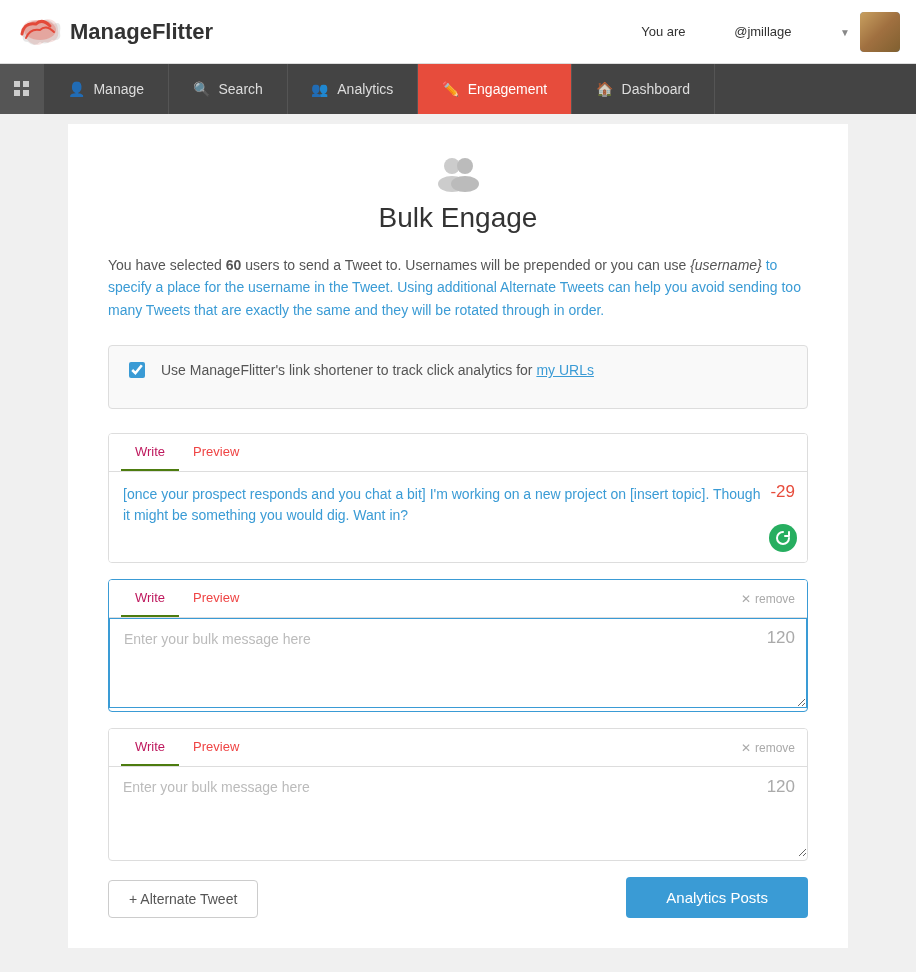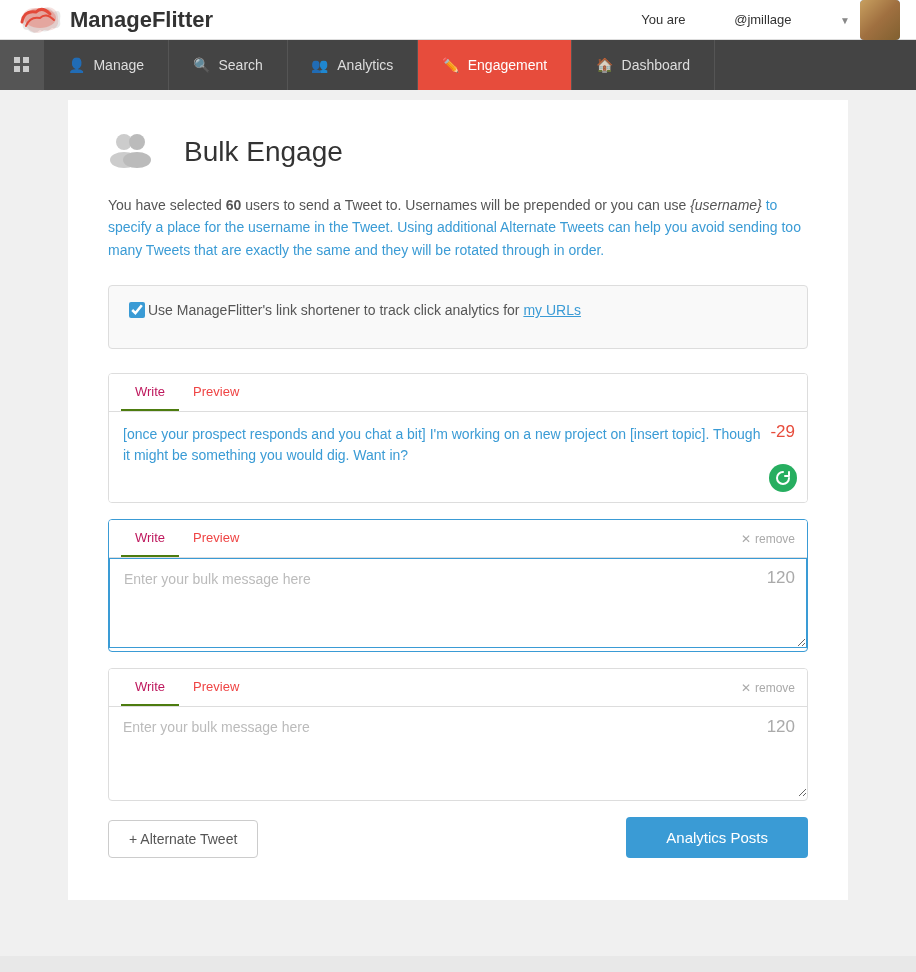--- a/index.html
+++ b/index.html
@@ -1,45 +1,45 @@
 <!DOCTYPE html>
 <html><head>
   <meta charset="utf-8">
   <style>
     * { box-sizing: border-box; margin: 0; padding: 0; }
     body { font-family: -apple-system, BlinkMacSystemFont, 'Segoe UI', Arial, sans-serif; background: #e8e8e8; font-size: 14px; color: #333; }
 
     
-    .header { background: #fff; border-bottom: 1px solid #ddd; display: flex; align-items: center; justify-content: space-between; padding: 0 16px; height: 40px; }
+    .header { background: #fff; border-bottom: 1px solid #ddd; display: flex; align-items: center; justify-content: space-between; padding: 0 16px; height: 64px; }
     .logo { display: flex; align-items: center; gap: 6px; }
     .logo-text { font-size: 22px; font-weight: 600; color: #333; }
     .user-info { display: flex; align-items: center; gap: 10px; }
     .user-label { font-size: 13px; color: #555; }
     .user-label span { color: #333; font-weight: 500; margin-left: 45px; }
     .user-avatar { width: 40px; height: 40px; border-radius: 4px; background: #8899aa; overflow: hidden; display: flex; align-items: center; justify-content: center; }
     .user-avatar-img { width: 40px; height: 40px; background: linear-gradient(135deg, #c8a060 0%, #a07040 50%, #806030 100%); border-radius: 4px; }
 
     
     .nav { background: #444; display: flex; align-items: center; }
     .nav-grid { background: #555; padding: 0 14px; display: flex; align-items: center; height: 50px; }
     .nav-grid-icon { display: grid; grid-template-columns: 1fr 1fr; gap: 2px; width: 16px; height: 16px; }
     .nav-grid-icon span { background: #ccc; display: block; width: 6px; height: 6px; }
     .nav-item { height: 50px; display: flex; align-items: center; gap: 8px; padding: 0 24px; color: #ddd; font-size: 14px; cursor: pointer; border-right: 1px solid #555; text-decoration: none; }
     .nav-item.active { background: #e74c3c; color: #fff; }
     .nav-icon { font-size: 14px; opacity: 0.8; }
-    .page-header { display: flex; align-items: center; gap: 32px; margin-bottom: 20px; }
+    .page-header { display: flex; align-items: center; gap: 4px; margin-bottom: 20px; flex-direction: column; }
     .page-title { font-size: 28px; font-weight: 300; color: #333; }
 
     .intro-text { color: #555; line-height: 1.6; margin-bottom: 24px; font-size: 14px; }
     .intro-text .highlight-num { font-weight: 700; }
     .intro-text .italic { font-style: italic; }
 
     
     .settings-box { border: 1px solid #ddd; background: #f9f9f9; border-radius: 4px; padding: 16px 20px; margin-bottom: 24px; }
-    .checkbox-row { display: flex; align-items: center; gap: 3px; margin-bottom: 14px; }
+    .checkbox-row { display: flex; align-items: center; gap: 16px; margin-bottom: 14px; }
     .checkbox-styled { width: 16px; height: 16px; accent-color: #3a9bd5; cursor: pointer; }
     .checkbox-label { font-size: 14px; color: #555; }
     .checkbox-label .link { color: #3a9bd5; }
     .posts-row { display: flex; align-items: center; gap: 6px; font-size: 14px; color: #555; }
     .posts-input { width: 50px; border: 1px solid #ccc; border-radius: 3px; padding: 4px 8px; text-align: center; font-size: 14px; }
     .today-link { color: #e74c3c; text-decoration: none; }
 
     
     .tweet-editor { border: 1px solid #ddd; border-radius: 4px; margin-bottom: 16px; overflow: hidden; }
     .tweet-editor.focused { border-color: #3a9bd5; }

